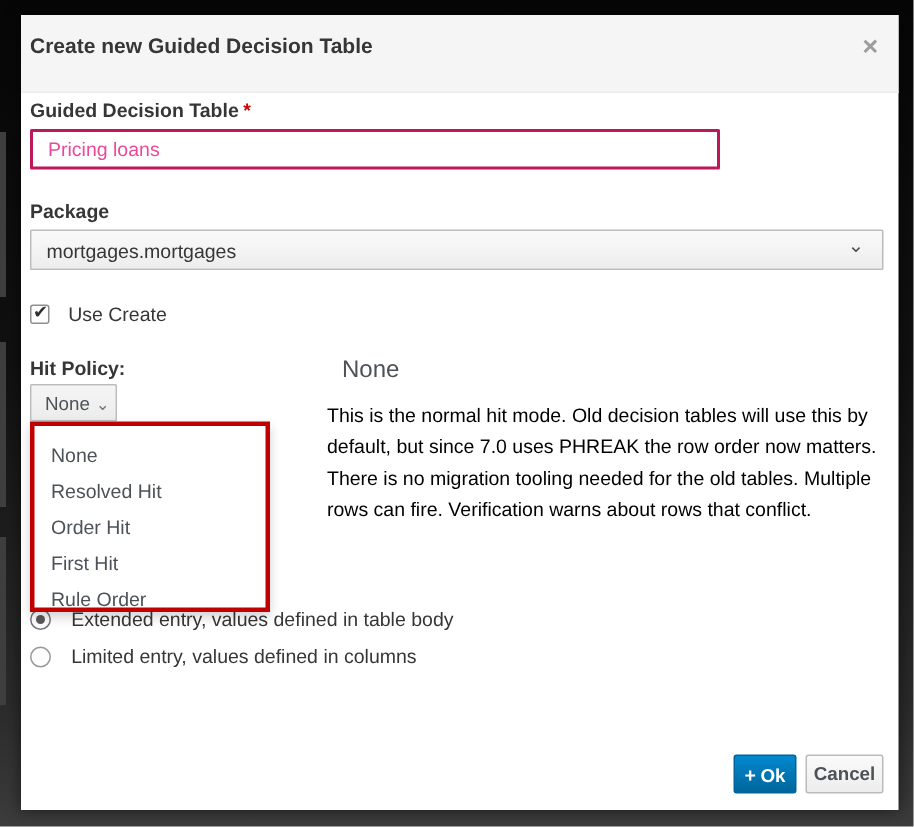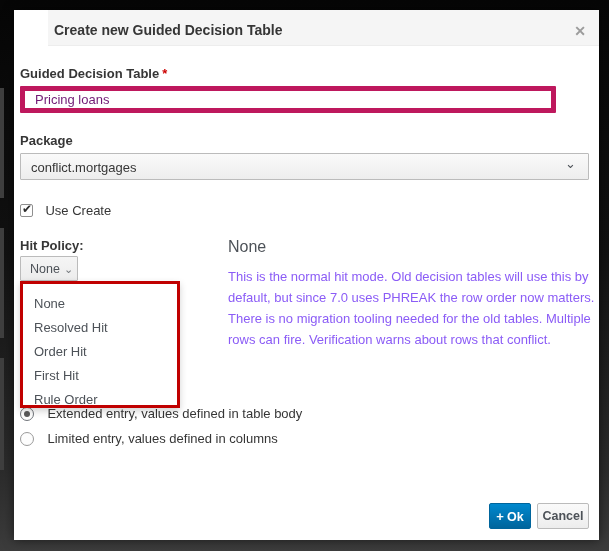--- a/index.html
+++ b/index.html
@@ -12,41 +12,41 @@
   }
   .backdrop-accent {
     position: absolute; left: 0; width: 4px; background: #3f3f3f;
   }
   .modal {
     position: absolute; left: 14px; top: 10px; width: 585px; height: 530px;
     background: #ffffff;
     box-shadow: 0 0 10px rgba(0,0,0,0.55);
   }
   .modal-header {
-    position: absolute; left: 0; top: 0; right: 0; height: 36px;
-    background: #f5f5f5; border-bottom: 1px solid #ededed; margin-left: 34px;
+    position: absolute; left: 0; top: 0; right: 0; height: 52px;
+    background: #f5f5f5; border-bottom: 1px solid #ededed;
   }
   .modal-title {
     position: absolute; left: 6px; top: 12px;
     font-size: 14px; font-weight: 700; color: #363636;
   }
   .close-x {
     position: absolute; right: 13px; top: 11px;
     font-size: 14px; font-weight: 700; color: #9c9c9c; cursor: pointer;
     line-height: 20px;
   }
   .lbl {
     position: absolute; font-size: 13px; font-weight: 700; color: #363636;
   }
   .req { color: #cc0000; font-weight: 700; margin-left: 3px; }
   .text-input {
-    position: absolute; left: 6px; top: 76px; width: 536px; height: 27px;
-    border: 5px solid #be185d; border-radius: 1px; background: #fff;
+    position: absolute; left: 6px; top: 76px; width: 460px; height: 27px;
+    border: 2px solid #be185d; border-radius: 1px; background: #fff;
     font-family: "Liberation Sans", sans-serif;
-    font-size: 13px; color: #701a75; padding: 0 10px; outline: none;
+    font-size: 13px; color: #ec4899; padding: 0 10px; outline: none;
   }
   .select {
     position: absolute; left: 6px; top: 143px; width: 569px; height: 27px;
     border: 1px solid #bbbbbb; border-radius: 1px;
     background: linear-gradient(180deg, #fafafa 0%, #ededed 100%);
     font-size: 13px; color: #363636; cursor: pointer;
   }
   .select-value { position: absolute; left: 10px; top: 6px; }
   .select-caret {
     position: absolute; right: 12px; top: 2px; font-size: 13px; color: #4d5258;
@@ -78,22 +78,22 @@
   }
   .hp-menu-item {
     font-size: 13px; color: #4d5258; line-height: 24px;
     padding-left: 11px; cursor: pointer; white-space: nowrap;
   }
   .desc-heading {
     position: absolute; left: 214px; top: 228px;
     font-size: 16px; font-weight: 400; color: #4d5258;
   }
   .desc-body {
-    position: absolute; left: 214px; top: 256px; width: 374px;
-    font-size: 13px; line-height: 21px; color: #8b5cf6;
+    position: absolute; left: 204px; top: 256px; width: 374px;
+    font-size: 13px; line-height: 21px; color: #000000;
   }
   .radio-row { position: absolute; left: 6px; cursor: pointer; white-space: nowrap; }
   .radio-row.r1 { top: 394px; }
   .radio-row.r2 { top: 419px; }
   .radio {
     display: inline-block; width: 14px; height: 14px; border-radius: 50%;
     border: 1px solid #9a9a9a; background: #fdfdfd; vertical-align: -3px;
     position: relative;
   }
   .radio.selected { border-color: #72767b; }
@@ -133,21 +133,21 @@
     <div class="close-x">✕</div>
   </div>
 
   <div class="lbl" style="left:6px; top:56px;">
     <span>Guided Decision Table</span><span class="req">*</span>
   </div>
   <input class="text-input" type="text" value="Pricing loans" style="">
 
   <div class="lbl" style="left:6px; top:123px;">Package</div>
   <div class="select">
-    <span class="select-value">conflict.mortgages</span>
+    <span class="select-value">mortgages.mortgages</span>
     <span class="select-caret">⌄</span>
   </div>
 
   <div class="checkbox-row">
     <span class="checkbox"><span class="tick">✔</span></span>
     <span class="checkbox-label">Use Create</span>
   </div>
 
   <div class="lbl" style="left:6px; top:228px;">Hit Policy:</div>
   <button class="hp-button">

